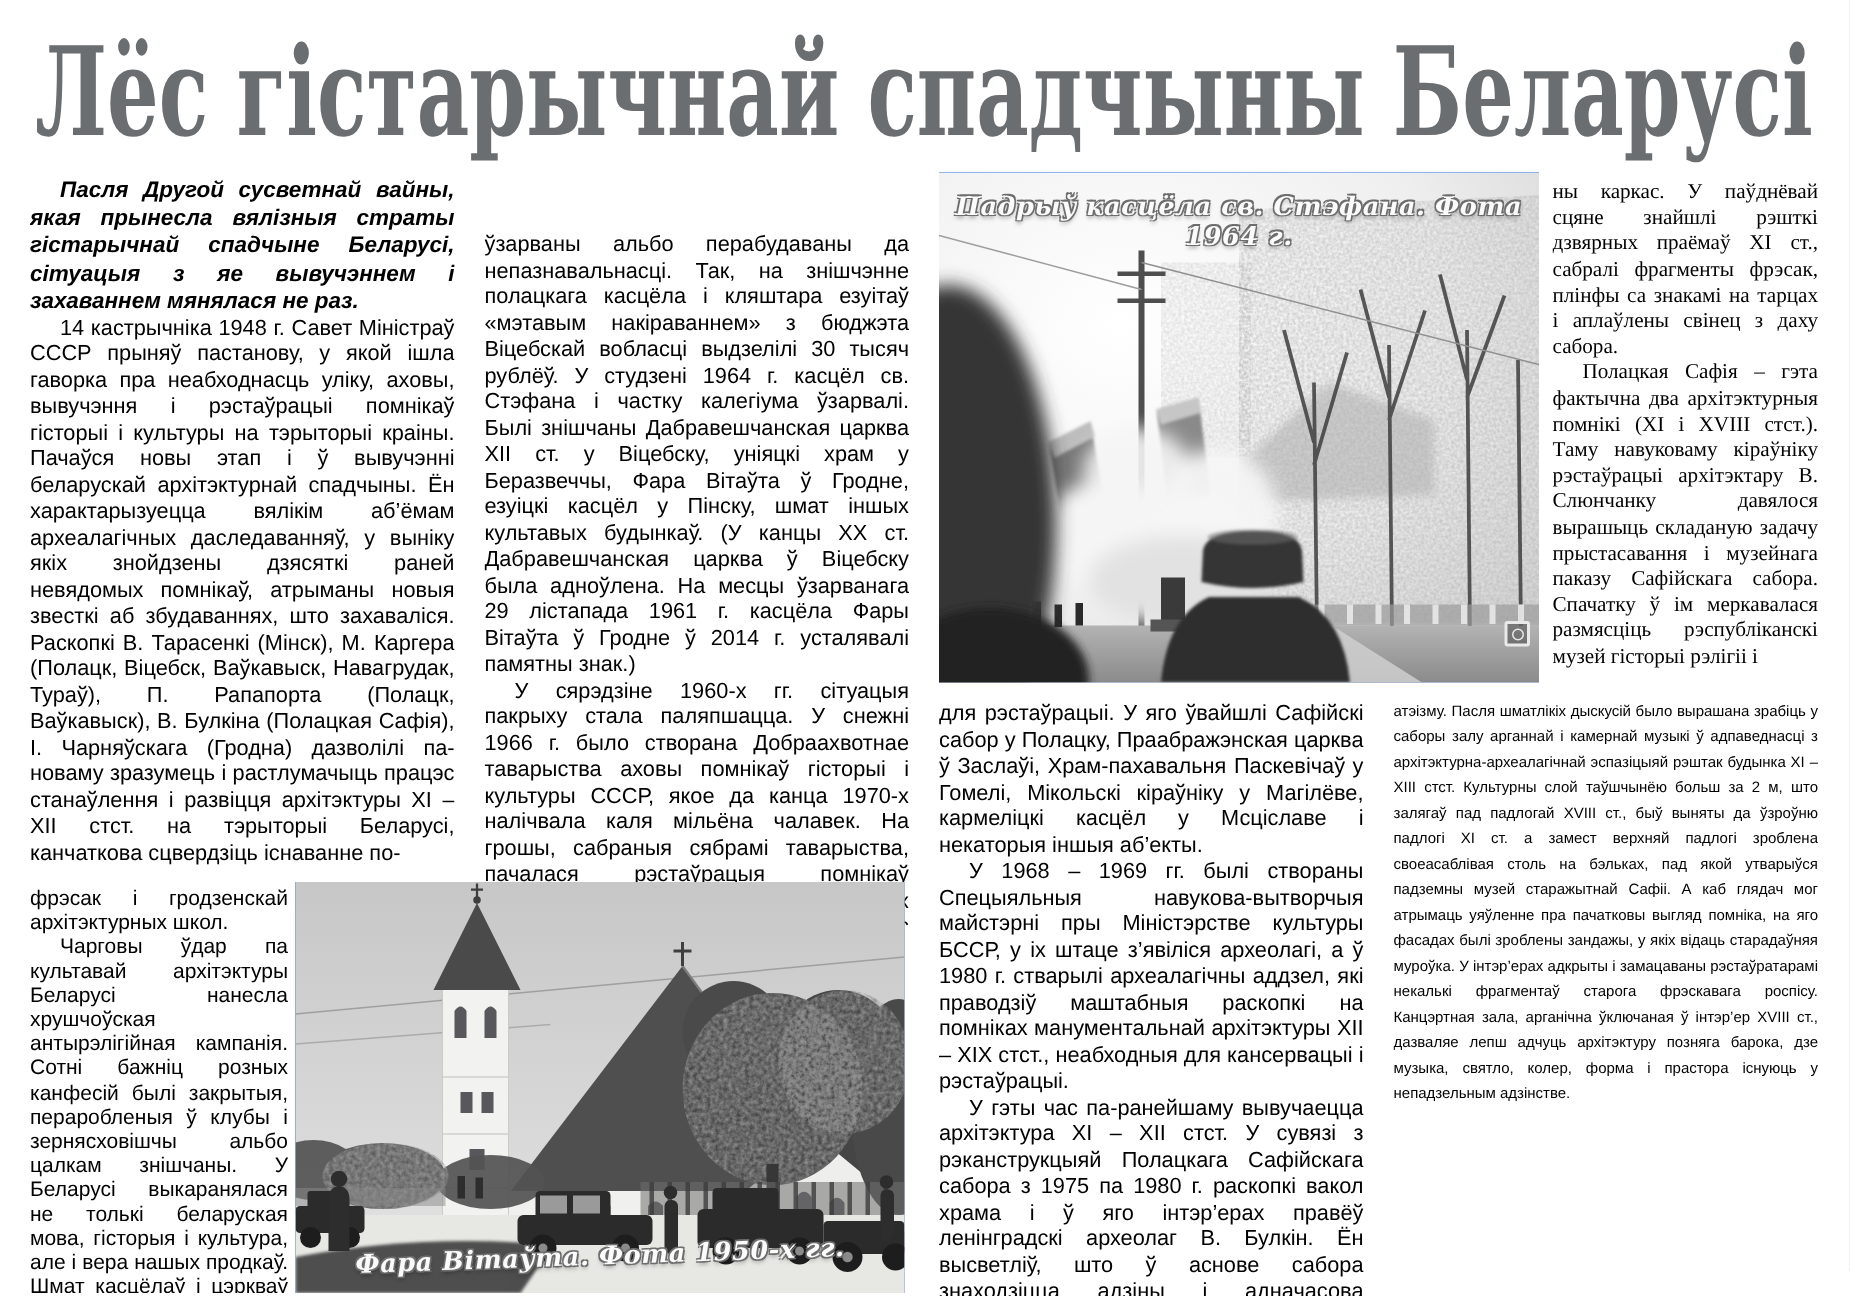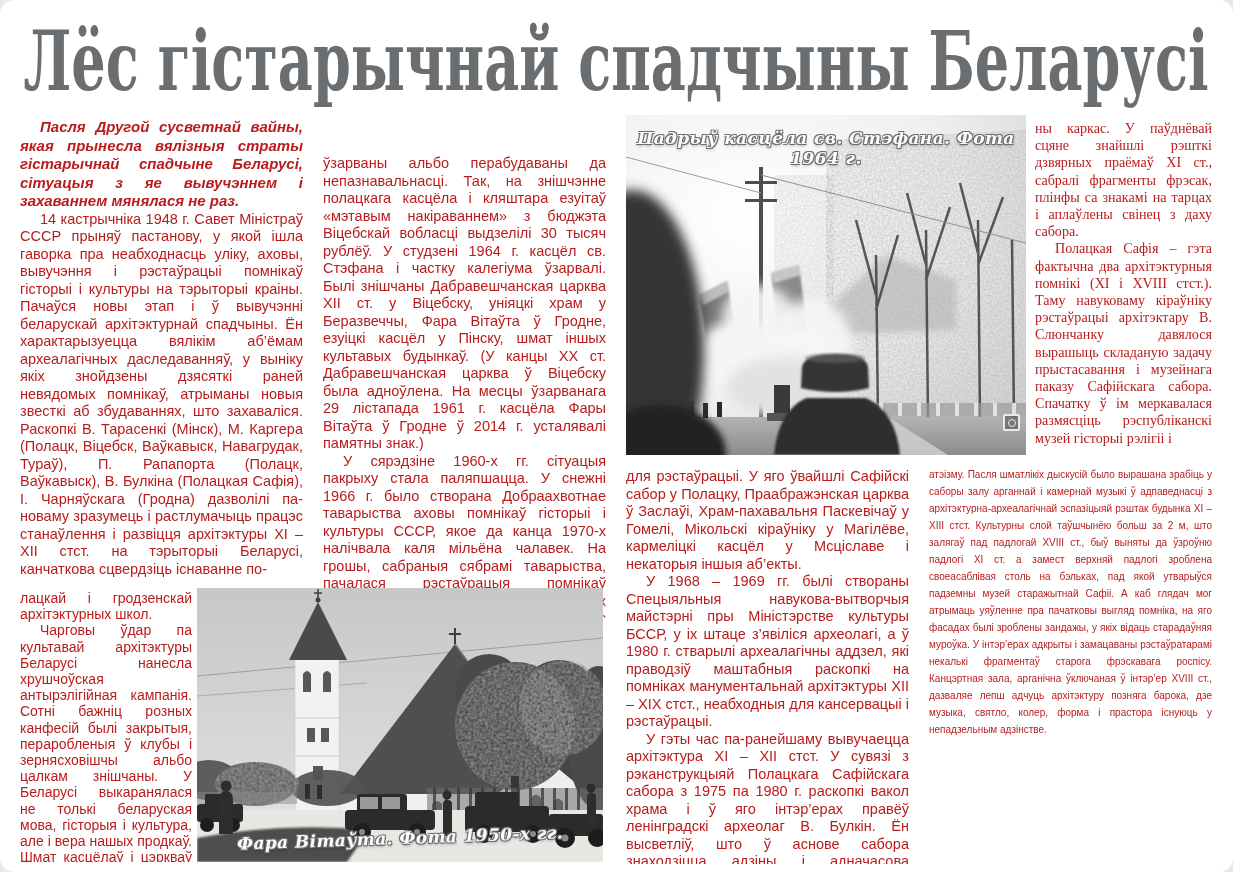--- a/index.html
+++ b/index.html
@@ -1,20 +1,20 @@
 <!DOCTYPE html>
 <html><head>
 <meta charset="utf-8">
 <style>
   html,body{margin:0;padding:0;background:#e8e8e8;}
   .page{position:relative;width:1233px;height:872px;background:#ffffff;overflow:hidden;
-        font-family:"Liberation Sans",sans-serif;color:#1e1e1c;border-radius:14px;}
+        font-family:"Liberation Sans",sans-serif;color:#1e1e1c;}
   .headline-wrap{position:absolute;left:0;top:10px;width:1233px;height:100px;}
   .tblock{position:absolute;text-align:justify;overflow:hidden;
-          font-size:14.5px;line-height:17.5px;color:#b91c1c;}
+          font-size:14.5px;line-height:17.5px;color:#000000;}
   .tblock p{margin:0;text-indent:20px;}
   .tblock p.noindent{text-indent:0;}
   .lead{font-weight:bold;font-style:italic;font-size:15px;line-height:18.5px;text-indent:20px;}
   .col1b{font-size:14px;line-height:16.2px;}
   .col4a{font-size:14.1px;line-height:17.2px;font-family:Liberation Serif, serif;}
   .col4b{font-size:10px;line-height:17px;}
   .photo{position:absolute;overflow:hidden;background:#1d4ed8;box-shadow:0 0 0 1px #c9c9c9 inset;}
   .photo svg{display:block;}
   .caption{position:absolute;left:0;width:100%;text-align:center;
            font-family:"DejaVu Serif",serif;font-style:italic;font-weight:bold;
@@ -34,21 +34,21 @@
       <text x="616" y="80" text-anchor="middle" font-family="DejaVu Serif, serif" font-weight="bold" font-size="82" fill="#6a6e71" textLength="1185" lengthAdjust="spacingAndGlyphs">Лёс гістарычнай спадчыны Беларусі</text>
     </svg>
   </div>
 
   <div class="tblock" style="left:20px;top:118px;width:283px;height:470px;">
     <p class="lead">Пасля Другой сусветнай вайны, якая прынесла вялізныя страты гістарычнай спадчыне Беларусі, сітуацыя з яе вывучэннем і захаваннем мянялася не раз.</p>
     <p>14 кастрычніка 1948 г. Савет Міністраў СССР прыняў пастанову, у якой ішла гаворка пра неабходнасць уліку, аховы, вывучэння і рэстаўрацыі помнікаў гісторыі і культуры на тэрыторыі краіны. Пачаўся новы этап і ў вывучэнні беларускай архітэктурнай спадчыны. Ён характарызуецца вялікім аб’ёмам археалагічных даследаванняў, у выніку якіх знойдзены дзясяткі раней невядомых помнікаў, атрыманы новыя звесткі аб збудаваннях, што захаваліся. Раскопкі В. Тарасенкі (Мінск), М. Каргера (Полацк, Віцебск, Ваўкавыск, Навагрудак, Тураў), П. Рапапорта (Полацк, Ваўкавыск), В. Булкіна (Полацкая Сафія), І. Чарняўскага (Гродна) дазволілі па-новаму зразумець і растлумачыць працэс станаўлення і развіцця архітэктуры XI – XII стст. на тэрыторыі Беларусі, канчаткова сцвердзіць існаванне по-</p>
   </div>
 
   <div class="tblock col1b" style="left:20px;top:590px;width:172px;height:272px;">
-    <p class="noindent">лацкай і гродзенскай архітэктурных школ.</p>
+    <p class="noindent">фрэсак і гродзенскай архітэктурных школ.</p>
     <p>Чарговы ўдар па культавай архітэктуры Беларусі нанесла хрушчоўская антырэлігійная кампанія. Сотні бажніц розных канфесій былі закрытыя, пераробленыя ў клубы і зернясховішчы альбо цалкам знішчаны. У Беларусі выкаранялася не толькі беларуская мова, гісторыя і культура, але і вера нашых продкаў. Шмат касцёлаў і цэркваў былі</p>
   </div>
 
   <div class="tblock" style="left:323px;top:118px;width:283px;height:464px;margin-top:37px;">
     <p class="noindent">ўзарваны альбо перабудаваны да непазнавальнасці. Так, на знішчэнне полацкага касцёла і кляштара езуітаў «мэтавым накіраваннем» з бюджэта Віцебскай вобласці выдзелілі 30 тысяч рублёў. У студзені 1964 г. касцёл св. Стэфана і частку калегіума ўзарвалі. Былі знішчаны Дабравешчанская царква XII ст. у Віцебску, уніяцкі храм у Беразвеччы, Фара Вітаўта ў Гродне, езуіцкі касцёл у Пінску, шмат іншых культавых будынкаў. (У канцы XX ст. Дабравешчанская царква ў Віцебску была адноўлена. На месцы ўзарванага 29 лістапада 1961 г. касцёла Фары Вітаўта ў Гродне ў 2014 г. усталявалі памятны знак.)</p>
     <p>У сярэдзіне 1960-х гг. сітуацыя пакрыху стала паляпшацца. У снежні 1966 г. было створана Добраахвотнае таварыства аховы помнікаў гісторыі і культуры СССР, якое да канца 1970-х налічвала каля мільёна чалавек. На грошы, сабраныя сябрамі таварыства, пачалася рэстаўрацыя помнікаў архітэктуры, у тым ліку і культавых будынкаў. У 1968 г. быў складзены спіс помнікаў першачарговай значнасці</p>
   </div>
 
   <div class="tblock" style="left:626px;top:468px;width:283px;height:396px;">
     <p class="noindent">для рэстаўрацыі. У яго ўвайшлі Сафійскі сабор у Полацку, Праабражэнская царква ў Заслаўі, Храм-пахавальня Паскевічаў у Гомелі, Мікольскі кіраўніку у Магілёве, кармеліцкі касцёл у Мсціславе і некаторыя іншыя аб’екты.</p>

